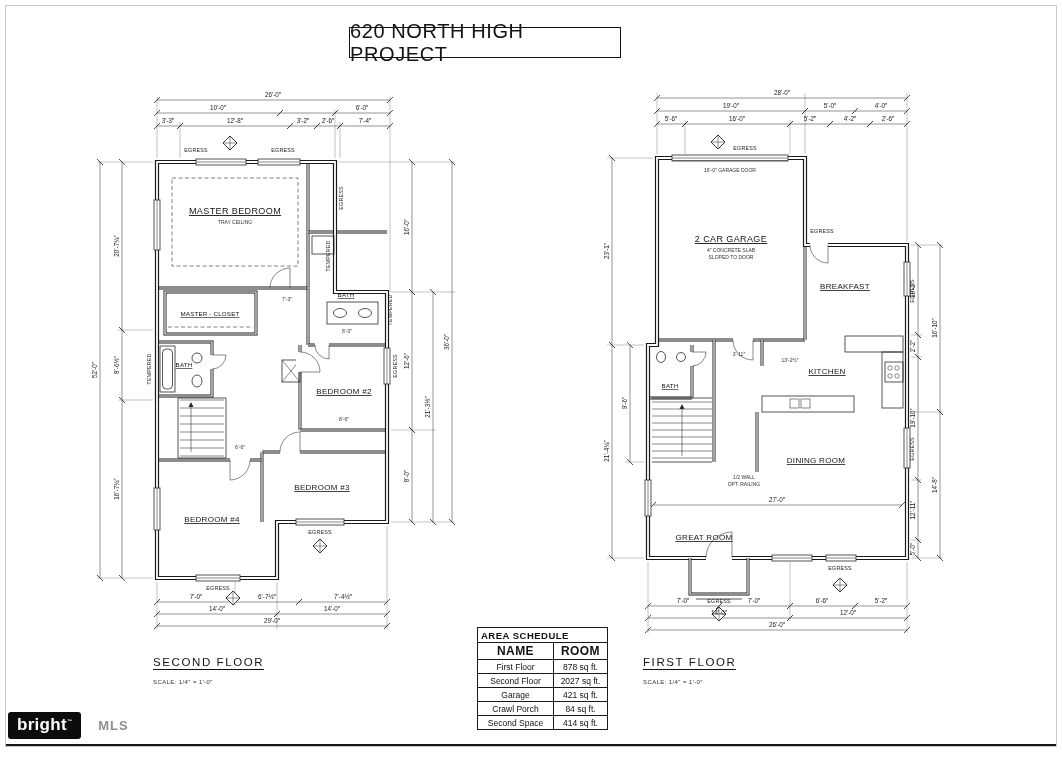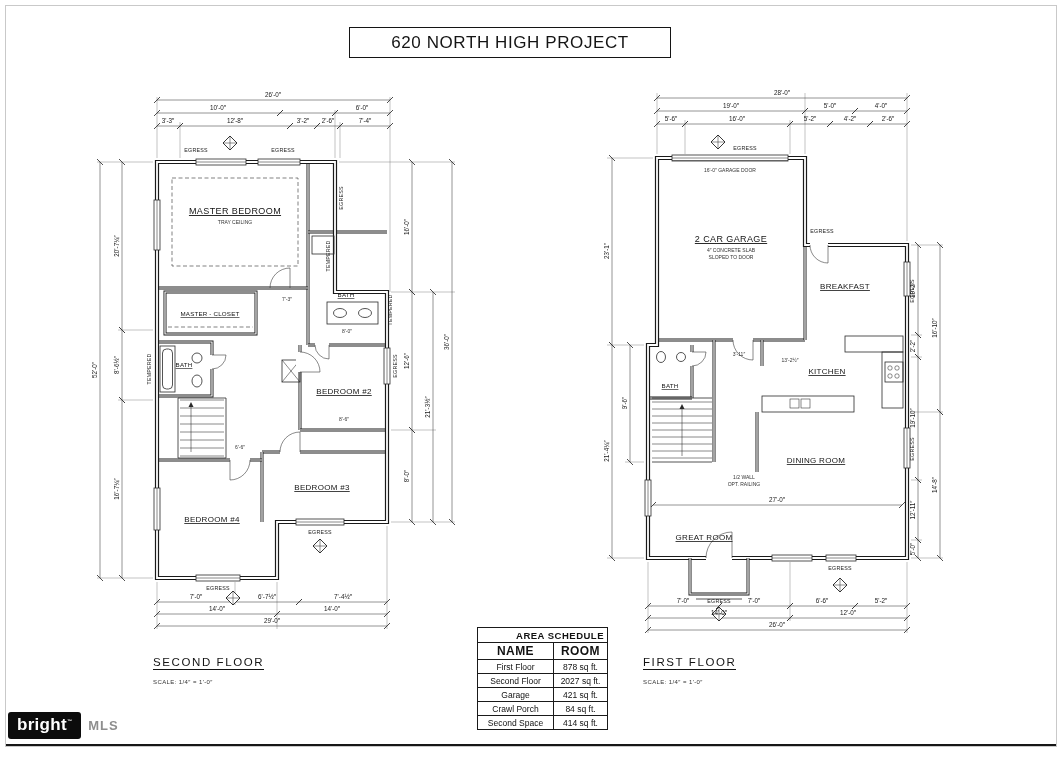--- a/index.html
+++ b/index.html
@@ -1,35 +1,35 @@
 <!DOCTYPE html>
 <html><head>
 <meta charset="utf-8">
 <style>
 *{margin:0;padding:0;box-sizing:border-box}
 html,body{width:1062px;height:757px}
 body{position:relative;background:#fff;font-family:"Liberation Sans",sans-serif;overflow:hidden}
 .frame{position:absolute;left:5px;top:5px;right:5px;bottom:10px;border:1px solid #c9c9c9;pointer-events:none}
 .bottom-rule{position:absolute;left:6px;top:744px;width:1050px;height:2.2px;background:#161616}
-.title-box{position:absolute;left:349px;top:27px;width:322px;height:31px;border:1.6px solid #141414;display:flex;align-items:center;justify-content:center;font-size:17px;letter-spacing:.6px;color:#141414;background:#fff}
+.title-box{position:absolute;left:349px;top:27px;width:272px;height:31px;border:1.6px solid #141414;display:flex;align-items:center;justify-content:center;font-size:20px;letter-spacing:.6px;color:#141414;background:#fff}
 svg.plan{position:absolute;overflow:visible}
 .cap{position:absolute;color:#141414}
 .cap .cap-t{font-size:11.5px;letter-spacing:1.6px;border-bottom:1.3px solid #141414;display:inline-block;padding-bottom:1px}
 .cap .cap-s{font-size:6px;letter-spacing:.4px;margin-top:2px;color:#333}
 table.sched{position:absolute;left:477px;top:627px;border-collapse:collapse;background:#fff}
 .sched th,.sched td{border:1.2px solid #1a1a1a;color:#111;padding:1px 3px}
-.sched .t{font-size:9.5px;font-weight:bold;letter-spacing:.5px;text-align:right;height:15px}
+.sched .t{font-size:9.5px;font-weight:bold;letter-spacing:.5px;text-align:left;height:15px}
 .sched th{font-size:12px;letter-spacing:.4px;text-align:center}
 .sched td{font-size:8.5px;text-align:center;height:14px}
 .sched td.n,.sched th.n{width:76px}
 .sched td.a,.sched th.a{width:54px}
 .wm{position:absolute;left:8px;top:712px;display:flex;align-items:center}
 .wm .bx{background:#0c0c0c;border-radius:3px;padding:4px 9px 6px 9px;color:#fff;font-size:17px;font-weight:bold;letter-spacing:.3px;line-height:1}
 .wm .tm{font-size:5px;vertical-align:super}
-.wm .mls{color:#8e8e8e;font-size:13px;font-weight:bold;margin-left:7px;letter-spacing:1px}
+.wm .mls{color:#8e8e8e;font-size:13px;font-weight:bold;margin-left:17px;letter-spacing:1px}
 
 .w4{stroke:#1a1a1a;stroke-width:4.2;fill:none}
 .w4i{stroke:#fff;stroke-width:1.8;fill:none}
 .w3{stroke:#1a1a1a;stroke-width:3;fill:none}
 .w3i{stroke:#fff;stroke-width:1.2;fill:none}
 .thin{stroke:#2a2a2a;stroke-width:.8;fill:none}
 .vthin{stroke:#2a2a2a;stroke-width:.55;fill:none}
 .dash{stroke:#4a4a4a;stroke-width:.7;fill:none;stroke-dasharray:4 2.5}
 .dim{stroke:#3a3a3a;stroke-width:.55;fill:none}
 .ext{stroke:#7a7a7a;stroke-width:.45;fill:none}

